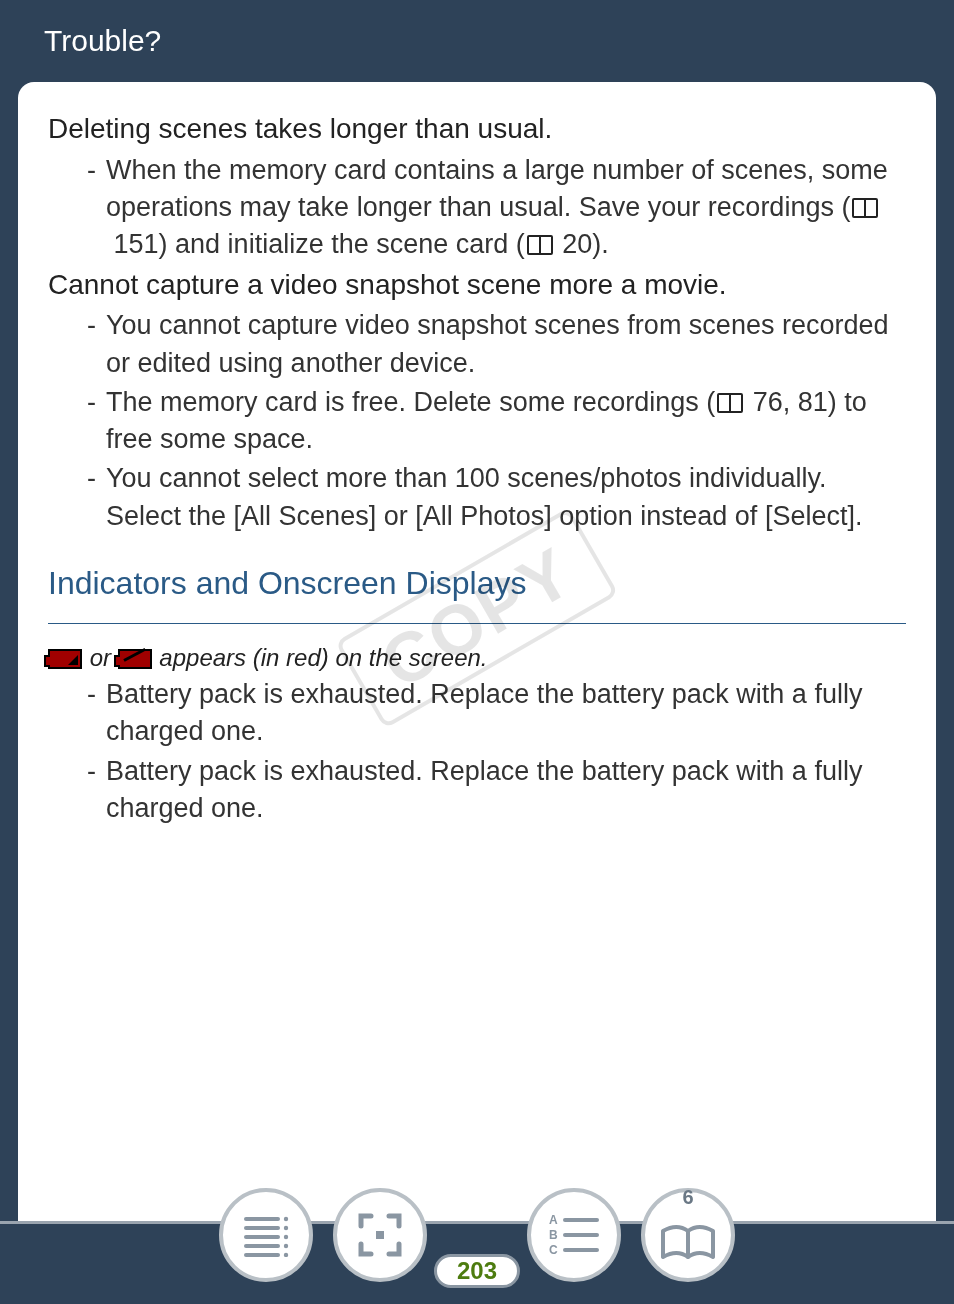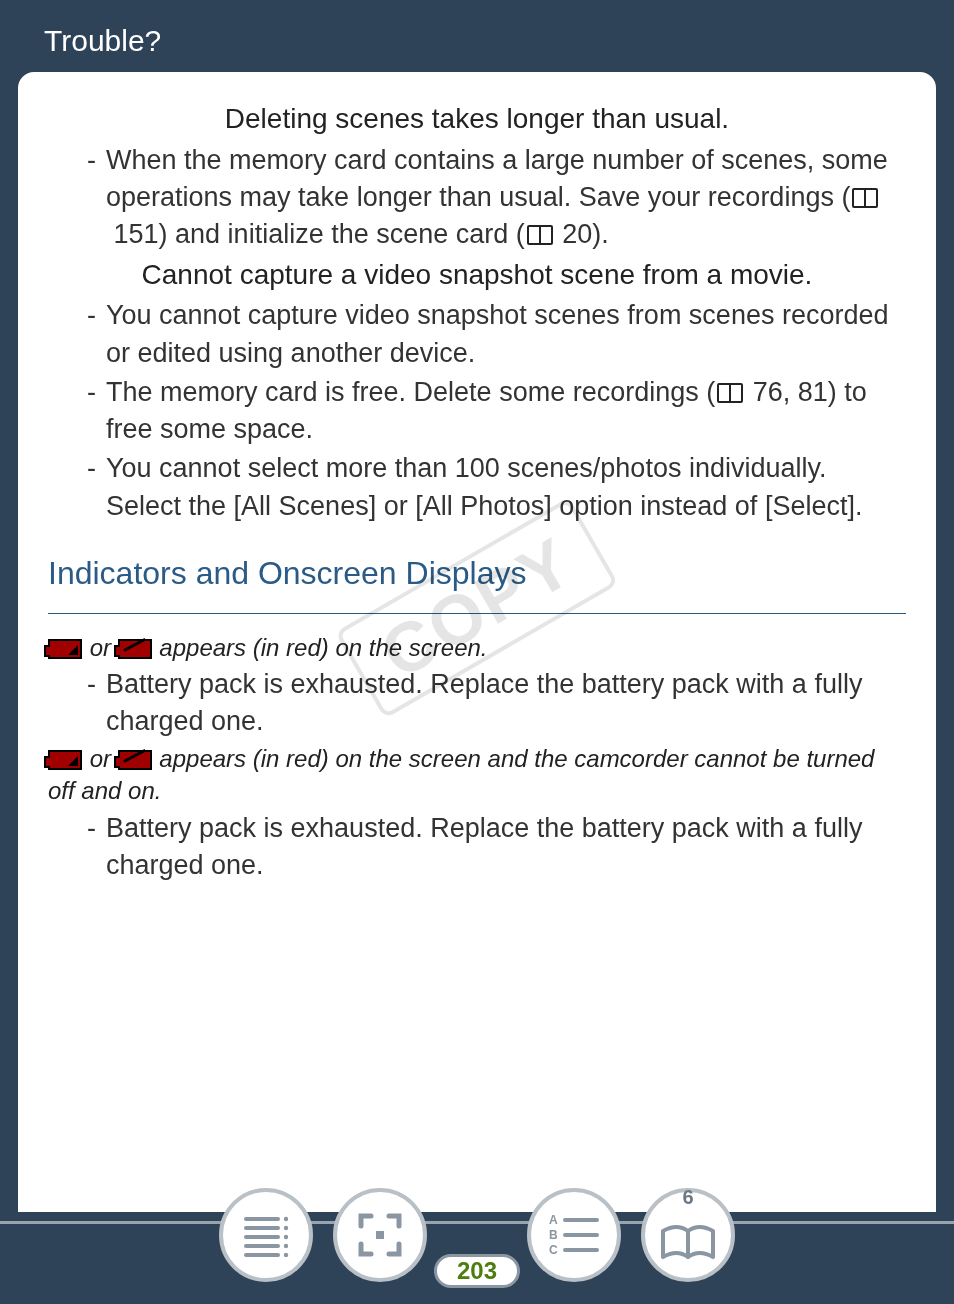--- a/index.html
+++ b/index.html
@@ -8,37 +8,36 @@
     background: #2e4258;
     width: 954px;
     height: 1304px;
     position: relative;
     overflow: hidden;
   }
   .header {
     color: #fff;
     font-size: 30px;
     font-weight: 400;
-    padding: 24px 44px 14px 44px;
+    padding: 24px 44px 24px 44px;
   }
   .page {
     background: #fff;
     margin: 0 18px;
     border-radius: 16px 16px 0 0;
     padding: 28px 30px 40px 30px;
     height: 1140px;
     position: relative;
   }
   .issue-title {
     font-size: 28px;
     color: #222;
     margin-top: 0;
     margin-bottom: 4px;
     line-height: 1.35;
-    text-align: center;
   }
   .bullet-row {
     display: flex;
     font-size: 27px;
     color: #333;
     line-height: 1.38;
     margin-bottom: 2px;
   }
   .dash {
     width: 58px;
@@ -195,21 +194,21 @@
   </div>
 
   <div class="issue-title">Deleting scenes takes longer than usual.</div>
   <div class="bullet-row">
     <div class="dash">-</div>
     <div class="btxt">
       <span>When the memory card contains a large number of scenes, some operations may take longer than usual. Save your recordings (</span><span class="book-icon"></span>&nbsp;<span>151</span><span>) and initialize the scene card (</span><span class="book-icon"></span>&nbsp;<span>20</span><span>).</span>
     </div>
   </div>
 
-  <div class="issue-title">Cannot capture a video snapshot scene from a movie.</div>
+  <div class="issue-title">Cannot capture a video snapshot scene more a movie.</div>
   <div class="bullet-row">
     <div class="dash">-</div>
     <div class="btxt">You cannot capture video snapshot scenes from scenes recorded or edited using another device.</div>
   </div>
   <div class="bullet-row">
     <div class="dash">-</div>
     <div class="btxt">
       <span>The memory card is free. Delete some recordings (</span><span class="book-icon"></span>&nbsp;<span>76, 81</span><span>) to free some space.</span>
     </div>
   </div>
@@ -222,23 +221,20 @@
   <div class="section-title">Indicators and Onscreen Displays</div>
 
   <div class="ind-title">
     <span class="batt tri"></span><span> or </span><span class="batt slash"></span><span> appears (in red) on the screen.</span>
   </div>
   <div class="bullet-row">
     <div class="dash">-</div>
     <div class="btxt">Battery pack is exhausted. Replace the battery pack with a fully charged one.</div>
   </div>
 
-  <div class="ind-title">
-    <span class="batt tri"></span><span> or </span><span class="batt slash"></span><span> appears (in red) on the screen and the camcorder cannot be turned off and on.</span>
-  </div>
   <div class="bullet-row">
     <div class="dash">-</div>
     <div class="btxt">Battery pack is exhausted. Replace the battery pack with a fully charged one.</div>
   </div>
 
 </div>
 
 <div class="hr-line"></div>
 
 <div class="bottom-bar">

